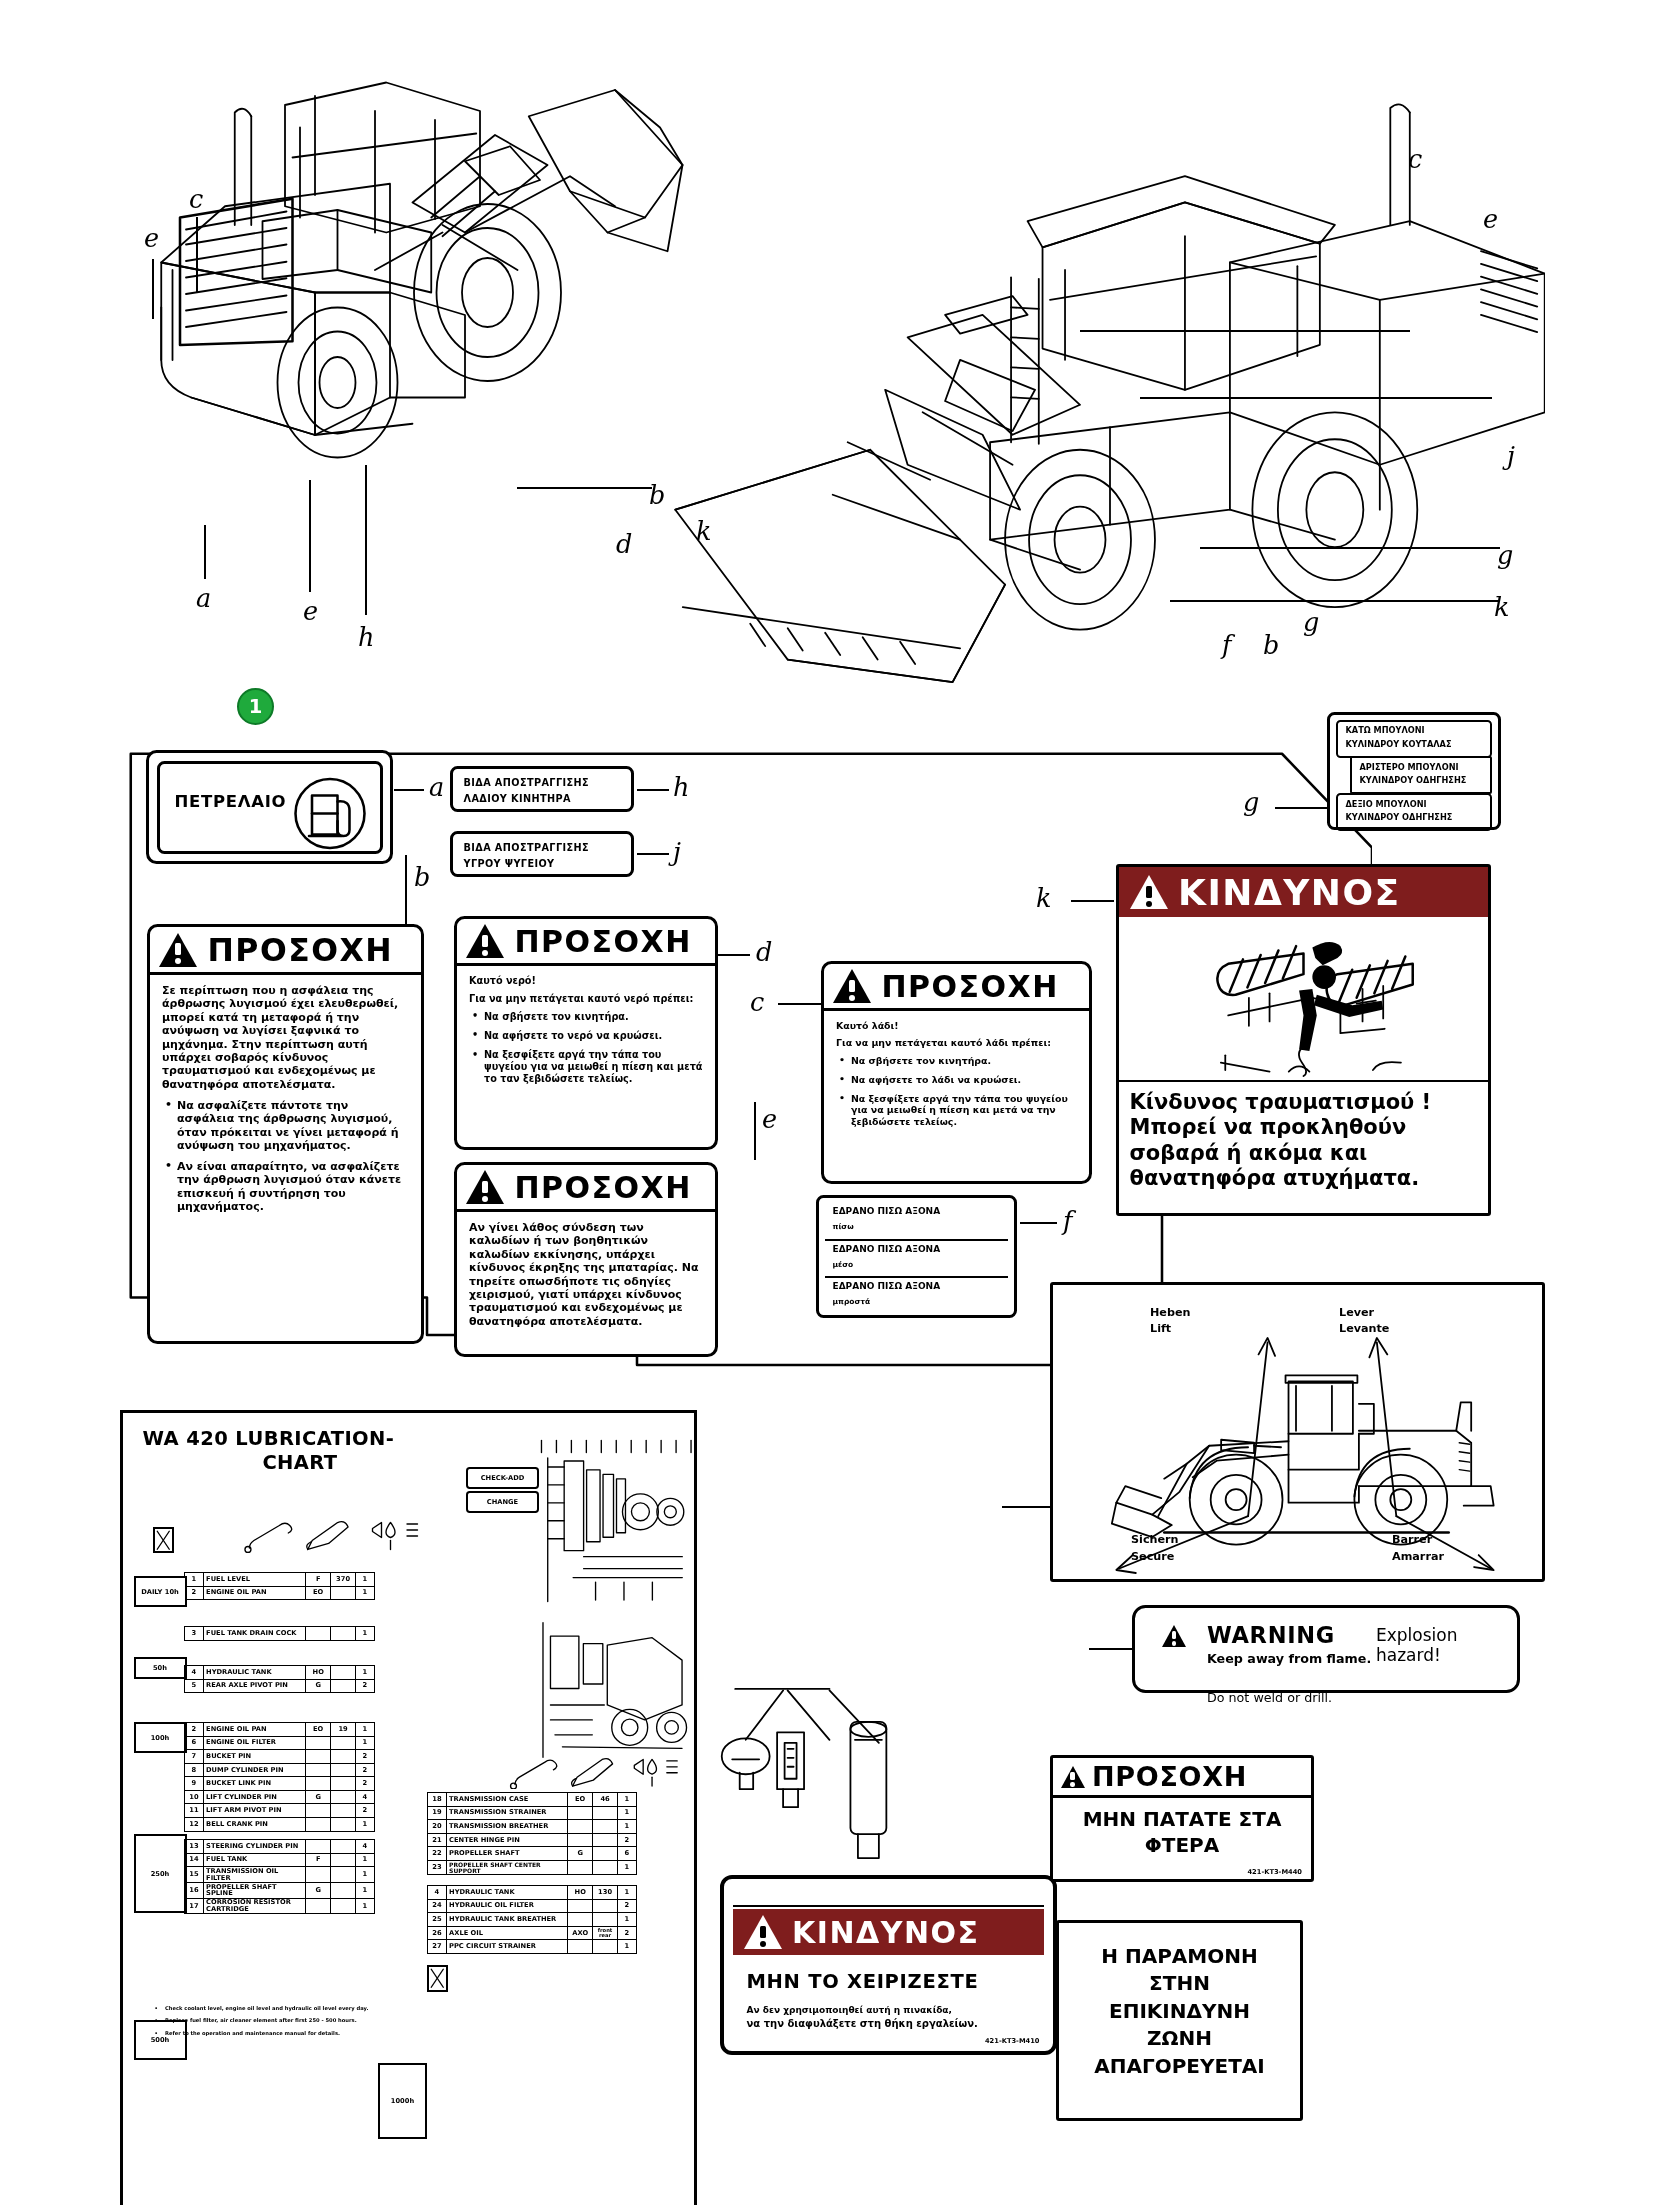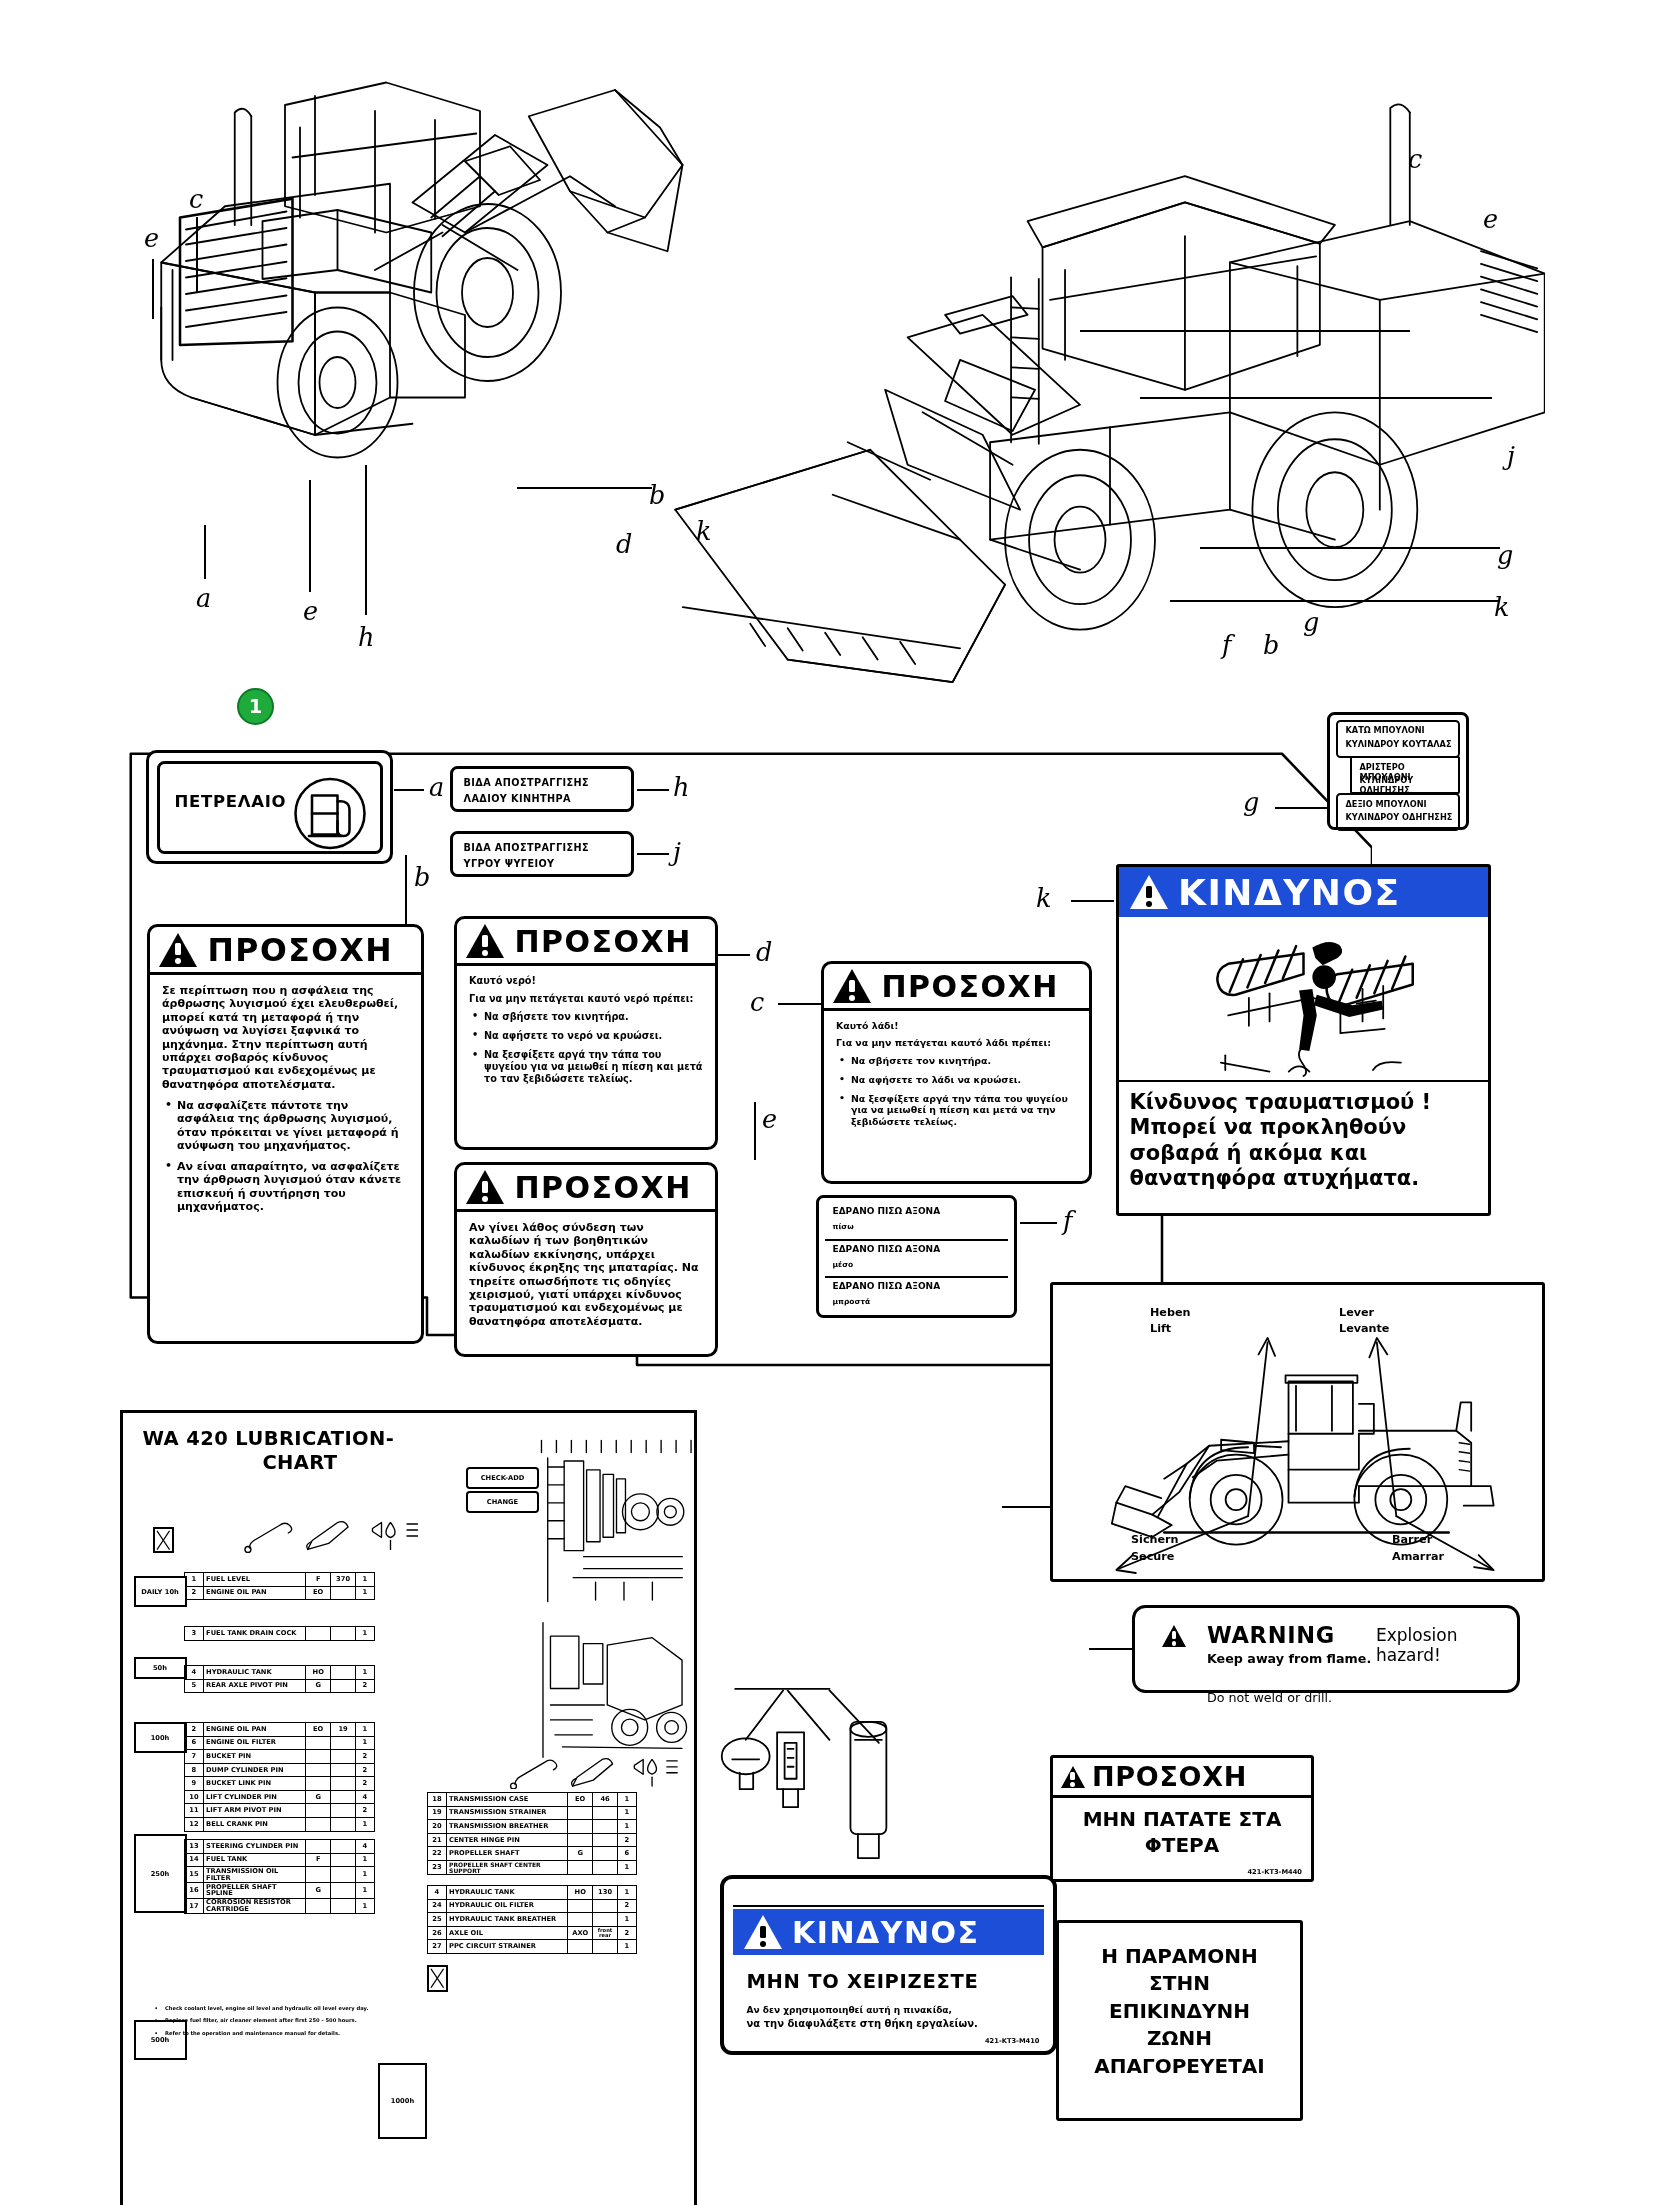--- a/index.html
+++ b/index.html
@@ -28,21 +28,21 @@
   .tri.sm .bang{left:-2.2px;top:6.7px;width:4.5px;height:8.2px;}
   .tri.sm .dot{left:-2.2px;top:16.5px;width:4.5px;height:4.5px;}
   .tri.inv{border-bottom-color:#fff;}
   .tri.inv .bang,.tri.inv .dot{background:#000;}
 
   .body{padding:9px 12px;font-weight:bold;line-height:1.22;}
   .body p{margin:0 0 7.5px 0;}
   .bl{margin:0 0 3px 0;padding-left:15px;position:relative;}
   .bl:before{content:"•";position:absolute;left:3px;top:-0.7px;}
 
-  .blk{background:#1d4ed8;color:#fff;}
+  .blk{background:#7f1d1d;color:#fff;}
 
   
   .lube{position:absolute;border:3.7px solid #000;background:#fff;box-sizing:border-box;}
   .lube .title{font-size:19.5px;font-weight:bold;letter-spacing:0.4px;line-height:1.25;}
   .lt{border-collapse:collapse;font-size:6.7px;font-weight:bold;}
   .lt td{border:1.5px solid #000;padding:0.7px 2.2px;height:11.2px;line-height:1;}
   .lt td.n{text-align:center;width:13.5px;}
   .lt td.nm{width:97px;}
   .lt td.c2{text-align:center;width:19.5px;}
   .lt td.c3{text-align:center;width:19.5px;}
@@ -258,21 +258,21 @@
   <div class="lead hline" style="left:637px;top:789px;width:31.5px;"></div>
   <div class="abs ltr" style="left:673px;top:772px;">h</div>
 
   <div class="plate thin" style="left:450px;top:831px;width:184px;height:46px;">
     <div class="abs" style="left:10.5px;top:7.5px;font-size:9.7px;font-weight:bold;letter-spacing:0.4px;">ΒΙΔΑ ΑΠΟΣΤΡΑΓΓΙΣΗΣ</div>
     <div class="abs" style="left:10.5px;top:24px;font-size:9.7px;font-weight:bold;letter-spacing:0.4px;">ΥΓΡΟΥ ΨΥΓΕΙΟΥ</div>
   </div>
   <div class="lead hline" style="left:637px;top:853px;width:31.5px;"></div>
   <div class="abs ltr" style="left:673px;top:837px;">j</div>
 
-  <div class="plate thin" style="left:1327px;top:712px;width:142px;height:118px;">
+  <div class="plate thin" style="left:1327px;top:712px;width:174px;height:118px;">
     <div class="abs" style="left:6px;top:4.5px;right:6px;height:34px;border:2.2px solid #000;border-radius:4.5px;">
       <div class="abs" style="left:7.5px;top:3.7px;font-size:8.2px;font-weight:bold;">ΚΑΤΩ ΜΠΟΥΛΟΝΙ</div>
       <div class="abs" style="left:7.5px;top:17px;font-size:8.2px;font-weight:bold;">ΚΥΛΙΝΔΡΟΥ ΚΟΥΤΑΛΑΣ</div>
     </div>
     <div class="abs" style="left:20px;top:41px;right:6px;height:34px;border:2.2px solid #000;border-radius:2px;">
       <div class="abs" style="left:7.5px;top:3.7px;font-size:8.2px;font-weight:bold;">ΑΡΙΣΤΕΡΟ ΜΠΟΥΛΟΝΙ</div>
       <div class="abs" style="left:7.5px;top:17px;font-size:8.2px;font-weight:bold;">ΚΥΛΙΝΔΡΟΥ ΟΔΗΓΗΣΗΣ</div>
     </div>
     <div class="abs" style="left:6px;top:78px;right:6px;height:34px;border:2.2px solid #000;border-radius:4.5px;">
       <div class="abs" style="left:7.5px;top:3.7px;font-size:8.2px;font-weight:bold;">ΔΕΞΙΟ ΜΠΟΥΛΟΝΙ</div>

